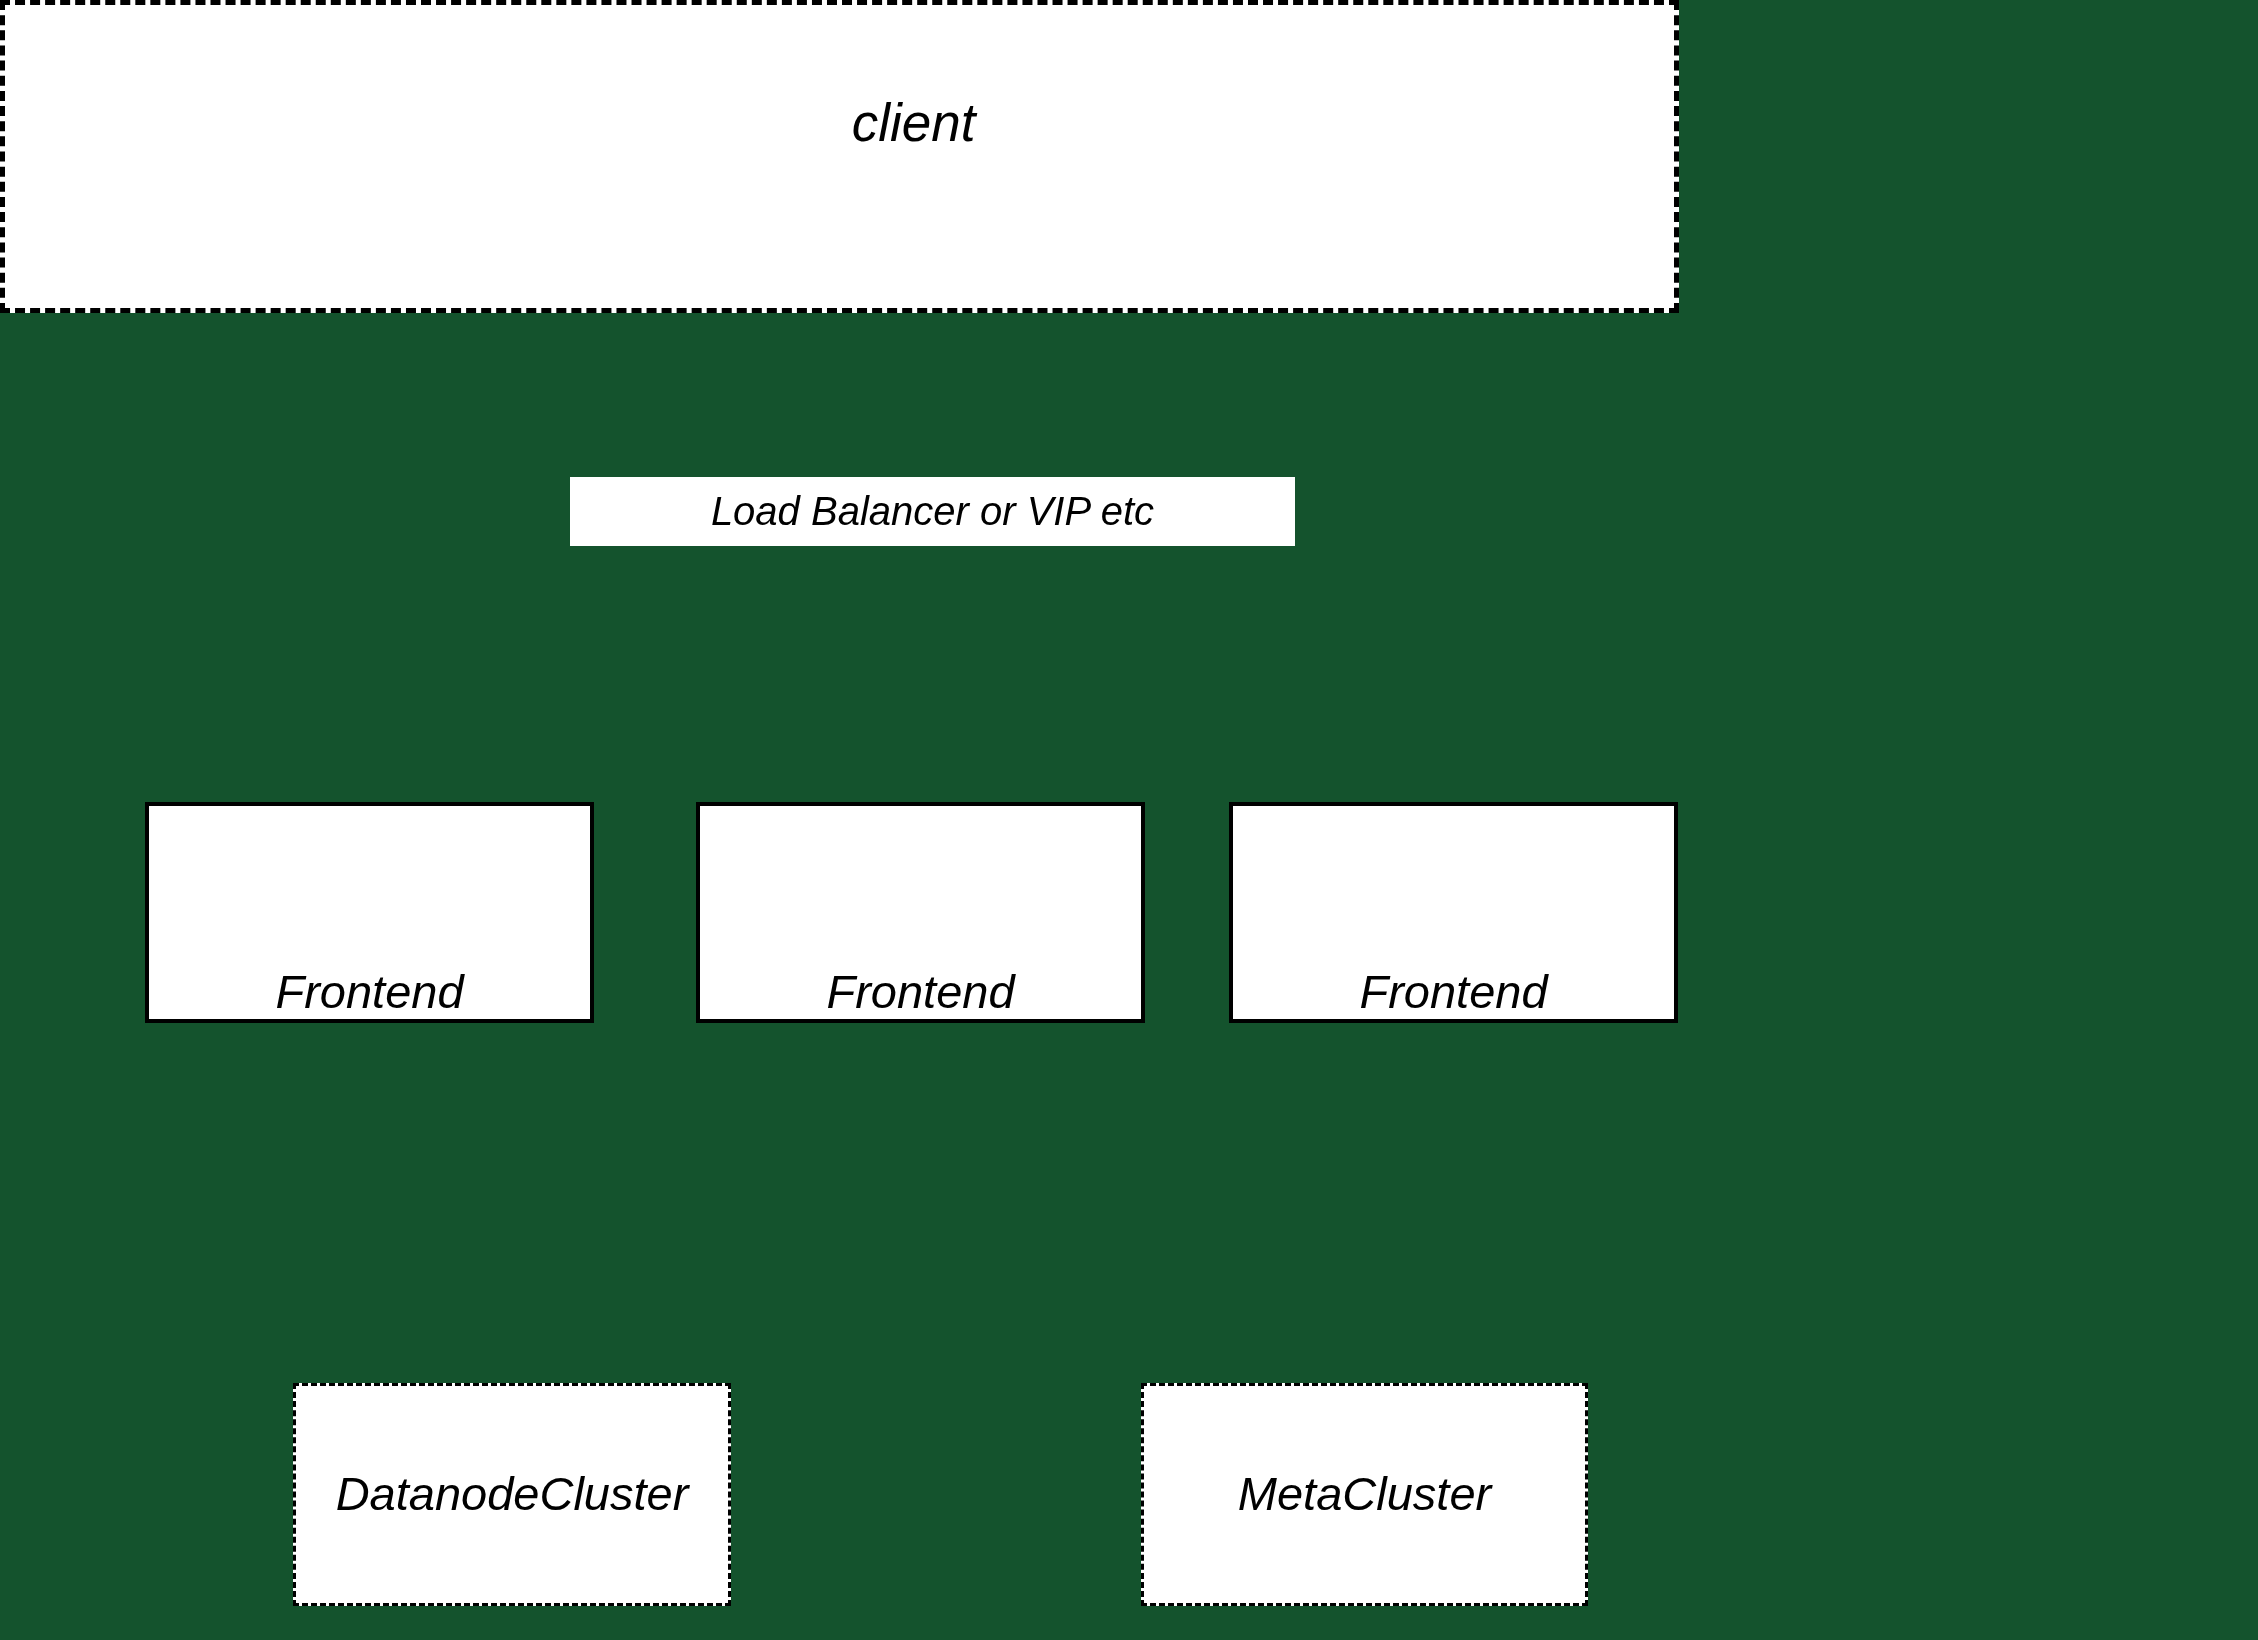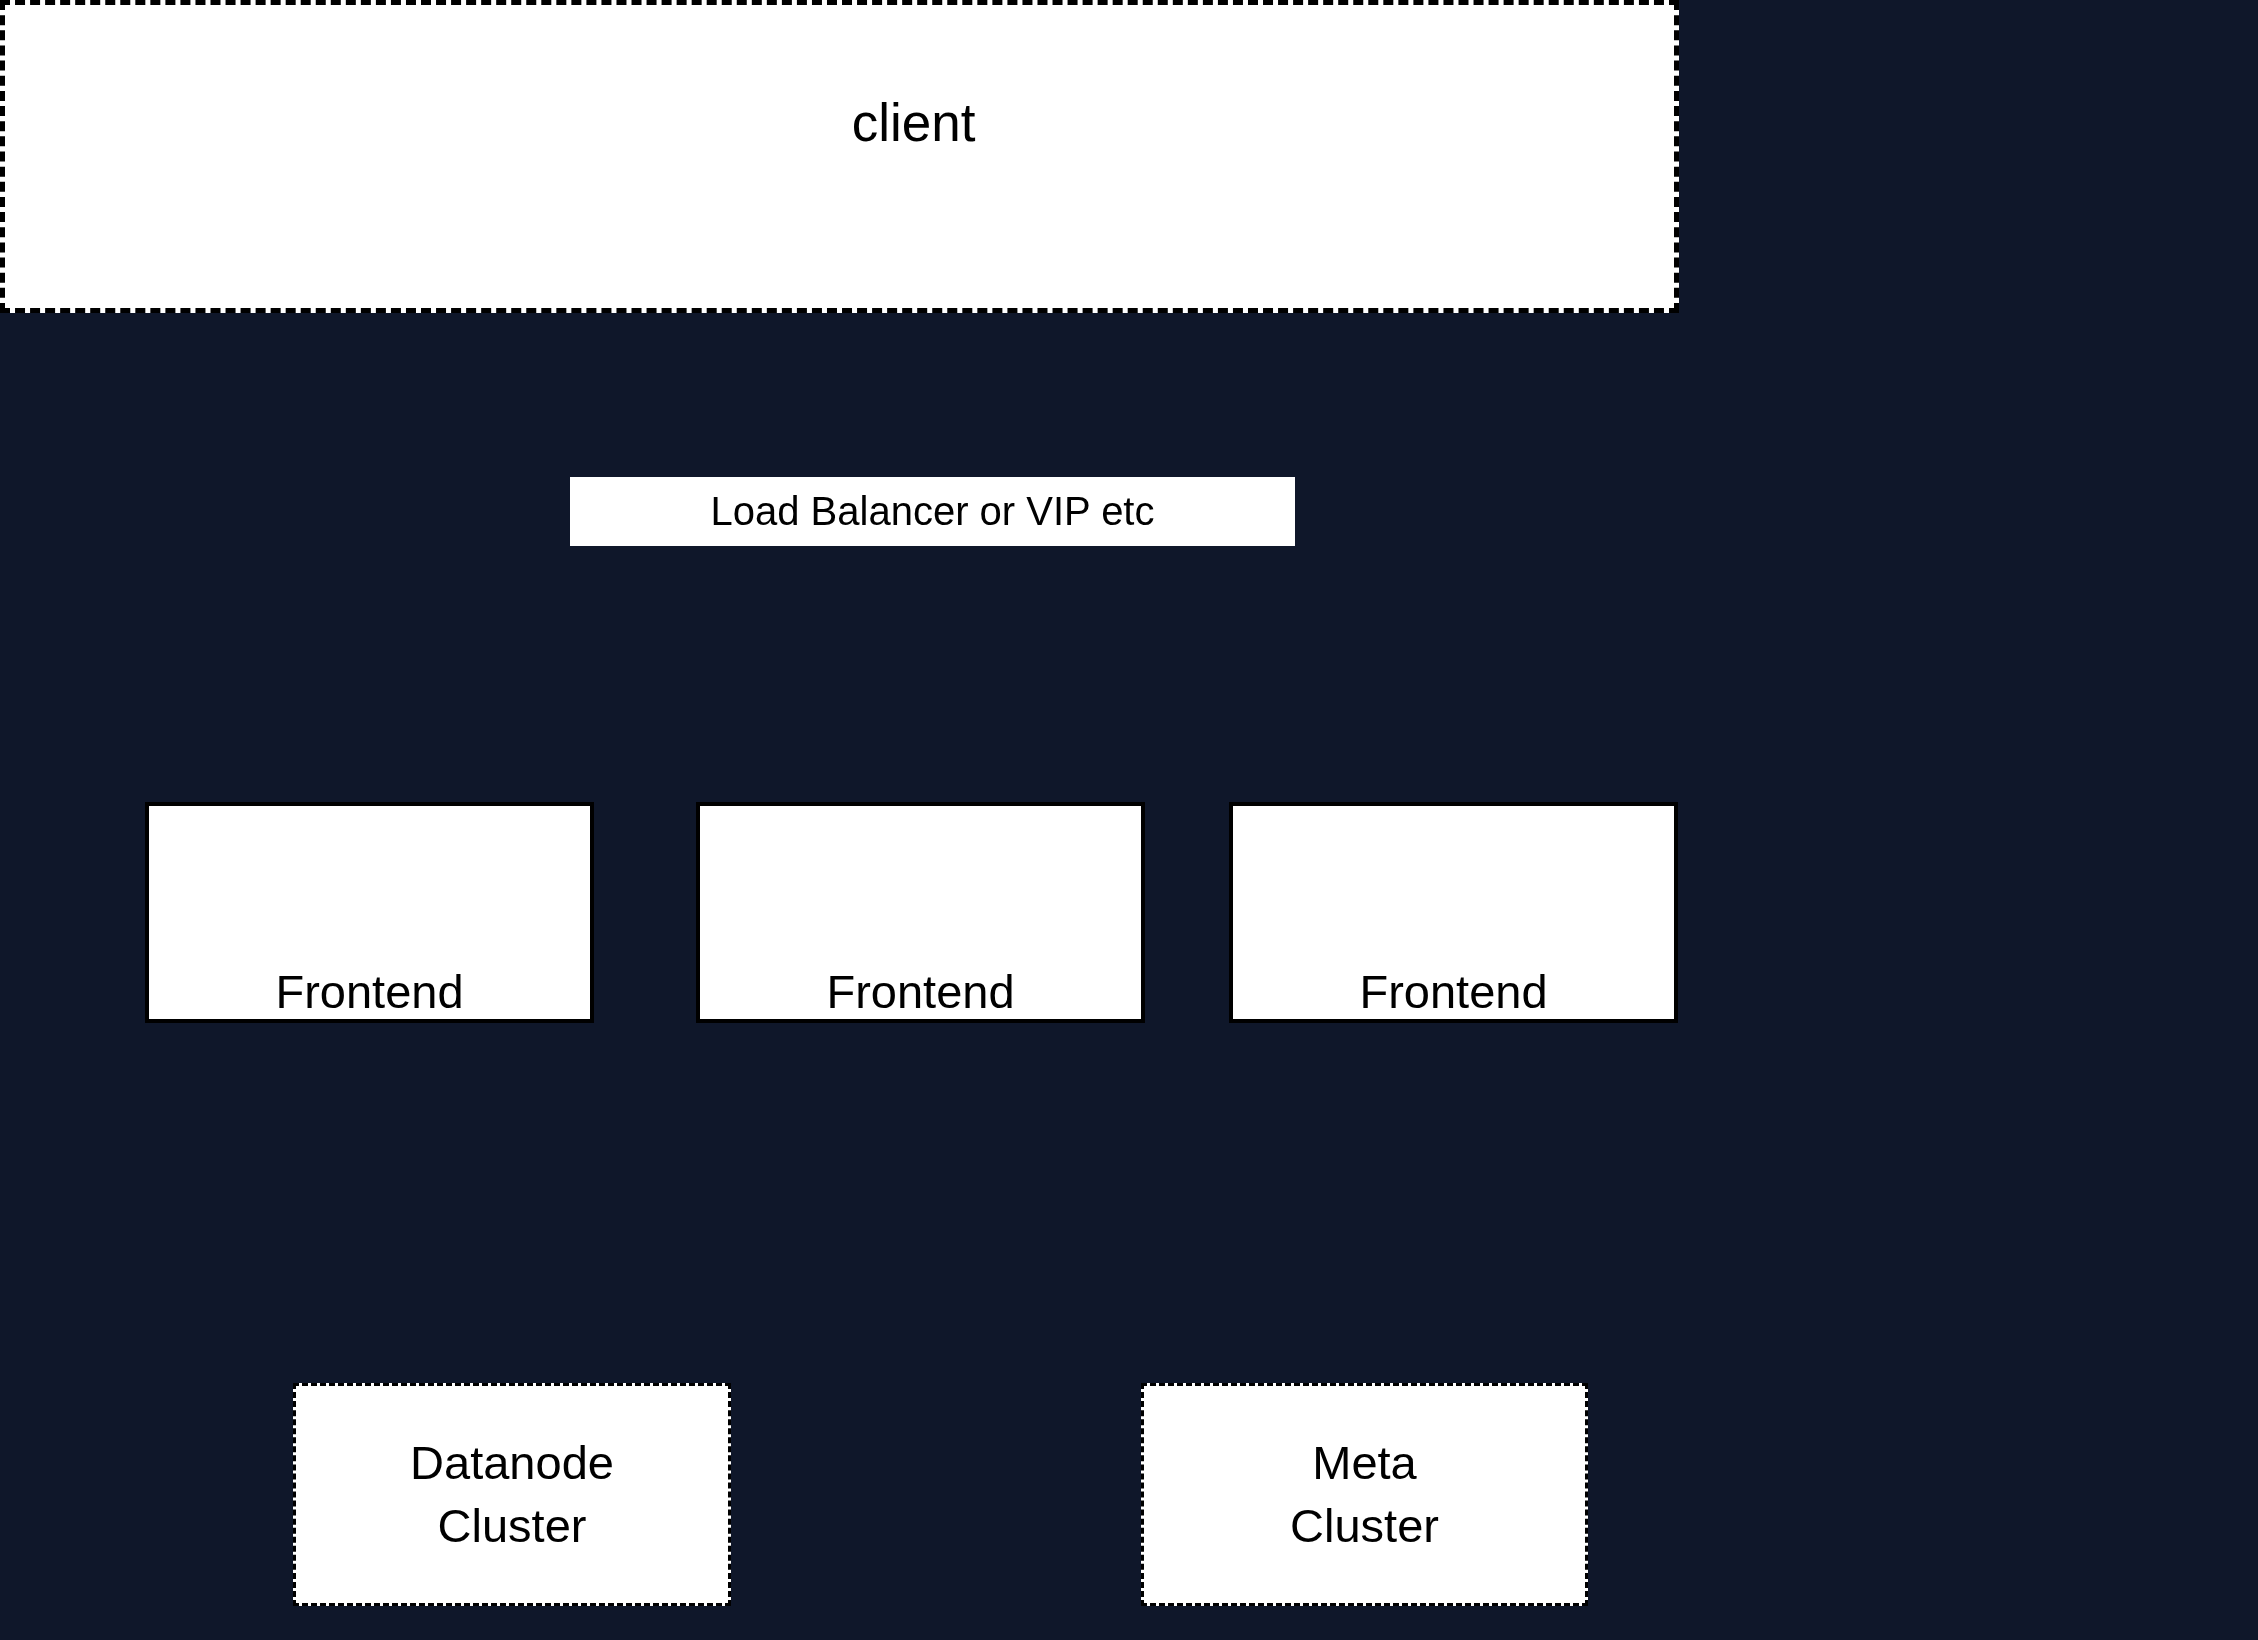--- a/index.html
+++ b/index.html
@@ -4,23 +4,24 @@
 <style>
   html, body {
     margin: 0;
     padding: 0;
     background: #000000;
   }
   #canvas {
     position: relative;
     width: 2258px;
     height: 1640px;
-    background: #0f172a;
+    background: #14532d;
     overflow: hidden;
     font-family: "Liberation Sans", sans-serif;
+    font-style: italic;
   }
   .node {
     position: absolute;
     box-sizing: border-box;
     background: #ffffff;
     color: #000000;
     display: flex;
     align-items: center;
     justify-content: center;
     text-align: center;
@@ -79,21 +80,21 @@
   
   .cluster-node {
     position: absolute;
     box-sizing: border-box;
     background: #ffffff;
     color: #000000;
     border: 3.6px dashed #000000;
     top: 1383px;
     height: 223px;
     display: flex;
-    flex-direction: column;
+    flex-direction: row;
     align-items: center;
     justify-content: center;
     font-size: 47px;
     line-height: 1.32;
   }
   #datanode-cluster-node { left: 293px; width: 438px; }
   #meta-cluster-node { left: 1141px; width: 447px; }
 
   .cluster-line { display: block; white-space: nowrap; }
 </style>

